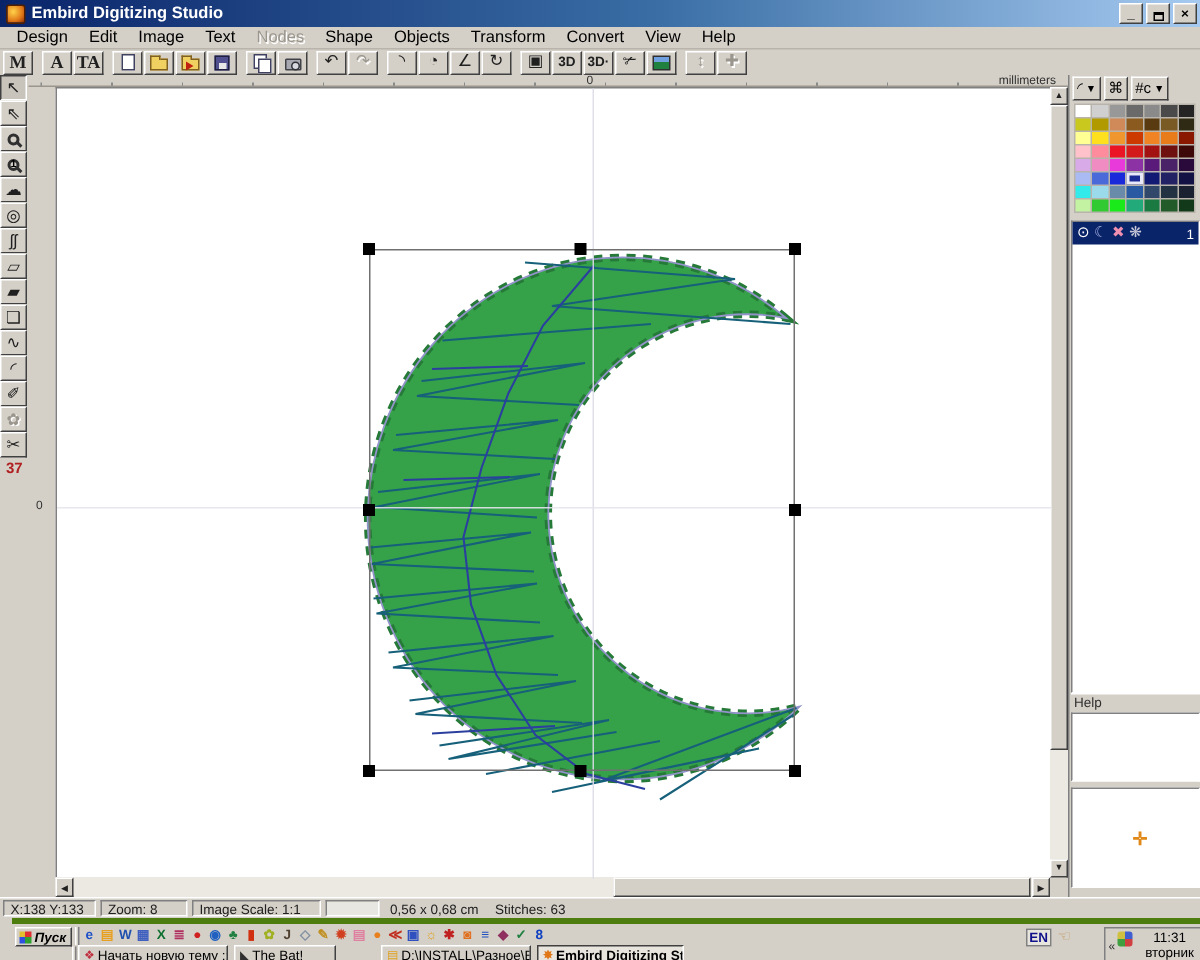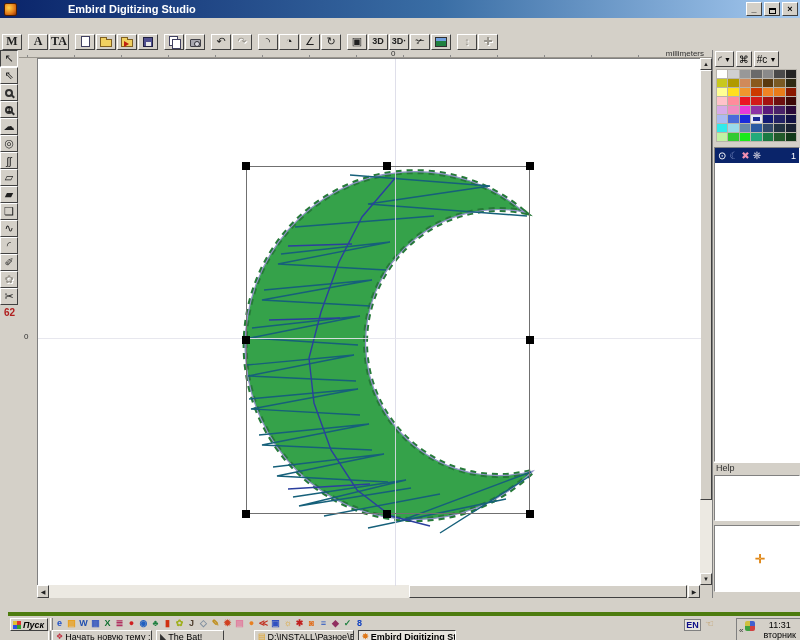--- a/index.html
+++ b/index.html
@@ -7,21 +7,21 @@
   body { font-family:"Liberation Sans", sans-serif; background:#d4d0c8; }
   #app { position:relative; width:800px; height:640px; background:#d4d0c8; }
 
   
   #titlebar { position:absolute; left:0; top:0; width:800px; height:18px;
     background:linear-gradient(90deg,#0a246a 0%,#3a6ea5 55%,#a6caf0 100%);
     display:flex; align-items:center; padding:0 2px; }
   #app-icon { width:13px; height:13px; margin:0 4px 0 2px;
     background:radial-gradient(circle at 35% 35%, #ffd24a, #e07818 60%, #903008);
     border:1px solid #502000; border-radius:2px; }
-  #title-text { color:#fff; font-size:11px; font-weight:bold;margin-left:47px; }
+  #title-text { color:#fff; font-size:11px; font-weight:bold; }
   #win-btns { margin-left:auto; display:flex; gap:2px; }
   .wbtn { width:16px; height:14px; background:#d4d0c8; border:1px solid;
     border-color:#fff #404040 #404040 #fff; font-size:9px; line-height:11px;
     text-align:center; color:#000; font-weight:bold; }
   .wbtn .rsq { display:block; width:7px; height:6px; border:1px solid #000;
     border-top-width:2px; margin:3px auto 0; }
 
   
   #menubar { position:absolute; left:0; top:18px; width:800px; height:15px;
     display:flex; align-items:center; padding-left:4px; border-bottom:1px solid #b8b4ac; }
@@ -198,20 +198,33 @@
     <span id="title-text">Embird Digitizing Studio</span>
     <div id="win-btns">
       <button class="wbtn">_</button>
       <button class="wbtn">
           <span class="rsq"></span>
         </button>
       <button class="wbtn">×</button>
     </div>
   </div>
 
+  <div id="menubar">
+      <div class="menu-item">Design</div>
+      <div class="menu-item">Edit</div>
+      <div class="menu-item">Image</div>
+      <div class="menu-item">Text</div>
+      <div class="menu-item disabled">Nodes</div>
+      <div class="menu-item">Shape</div>
+      <div class="menu-item">Objects</div>
+      <div class="menu-item">Transform</div>
+      <div class="menu-item">Convert</div>
+      <div class="menu-item">View</div>
+      <div class="menu-item">Help</div>
+    </div>
 
   <div id="toolbar">
       <button class="tb-btn">
         <span class="tb-glyph tb-serif">M</span>
       </button>
       <span class="tb-sep"></span>
       <button class="tb-btn">
         <span class="tb-glyph tb-serif">A</span>
       </button>
       <button class="tb-btn">
@@ -325,21 +338,21 @@
         </div>
         <div class="lt-btn">
           <span class="lt-glyph">✐</span>
         </div>
         <div class="lt-btn">
           <span class="lt-glyph lt-dis">✿</span>
         </div>
         <div class="lt-btn">
           <span class="lt-glyph">✂</span>
         </div>
-        <div id="tool-counter">62</div>
+        <div id="tool-counter">37</div>
       </div>
 
     <div id="topruler">
       <span class="ruler-zero">0</span>
       <span id="ruler-units">millimeters</span>
     </div>
     <div id="leftruler">
       <span class="ruler-zero">0</span>
     </div>
 
@@ -456,20 +469,28 @@
         </div>
       </div>
       <div id="partsbar">Help</div>
       <div id="partslist"></div>
       <div id="previewpanel">
         <span id="preview-cross">✛</span>
       </div>
     </div>
   </div>
 
+  <div id="statusbar">
+    <div class="sb-panel" style="width:62px">X:138  Y:133</div>
+    <div class="sb-panel" style="width:58px">Zoom: 8</div>
+    <div class="sb-panel" style="width:86px">Image Scale: 1:1</div>
+    <div id="sb-progress"></div>
+    <div class="sb-panel" style="border:none">0,56 x 0,68 cm</div>
+    <div class="sb-panel" style="border:none">Stitches: 63</div>
+  </div>
 
   <div id="taskbar">
     <button id="start-btn">
       <span id="start-flag"></span>
       <span id="start-label">Пуск</span>
     </button>
     <div class="grip" style="left:42px;top:2px"></div>
     <div id="quicklaunch">
         <span class="ql" style="color: rgb(30, 80, 200);">e</span>
         <span class="ql" style="color: rgb(232, 160, 32);">▤</span>

